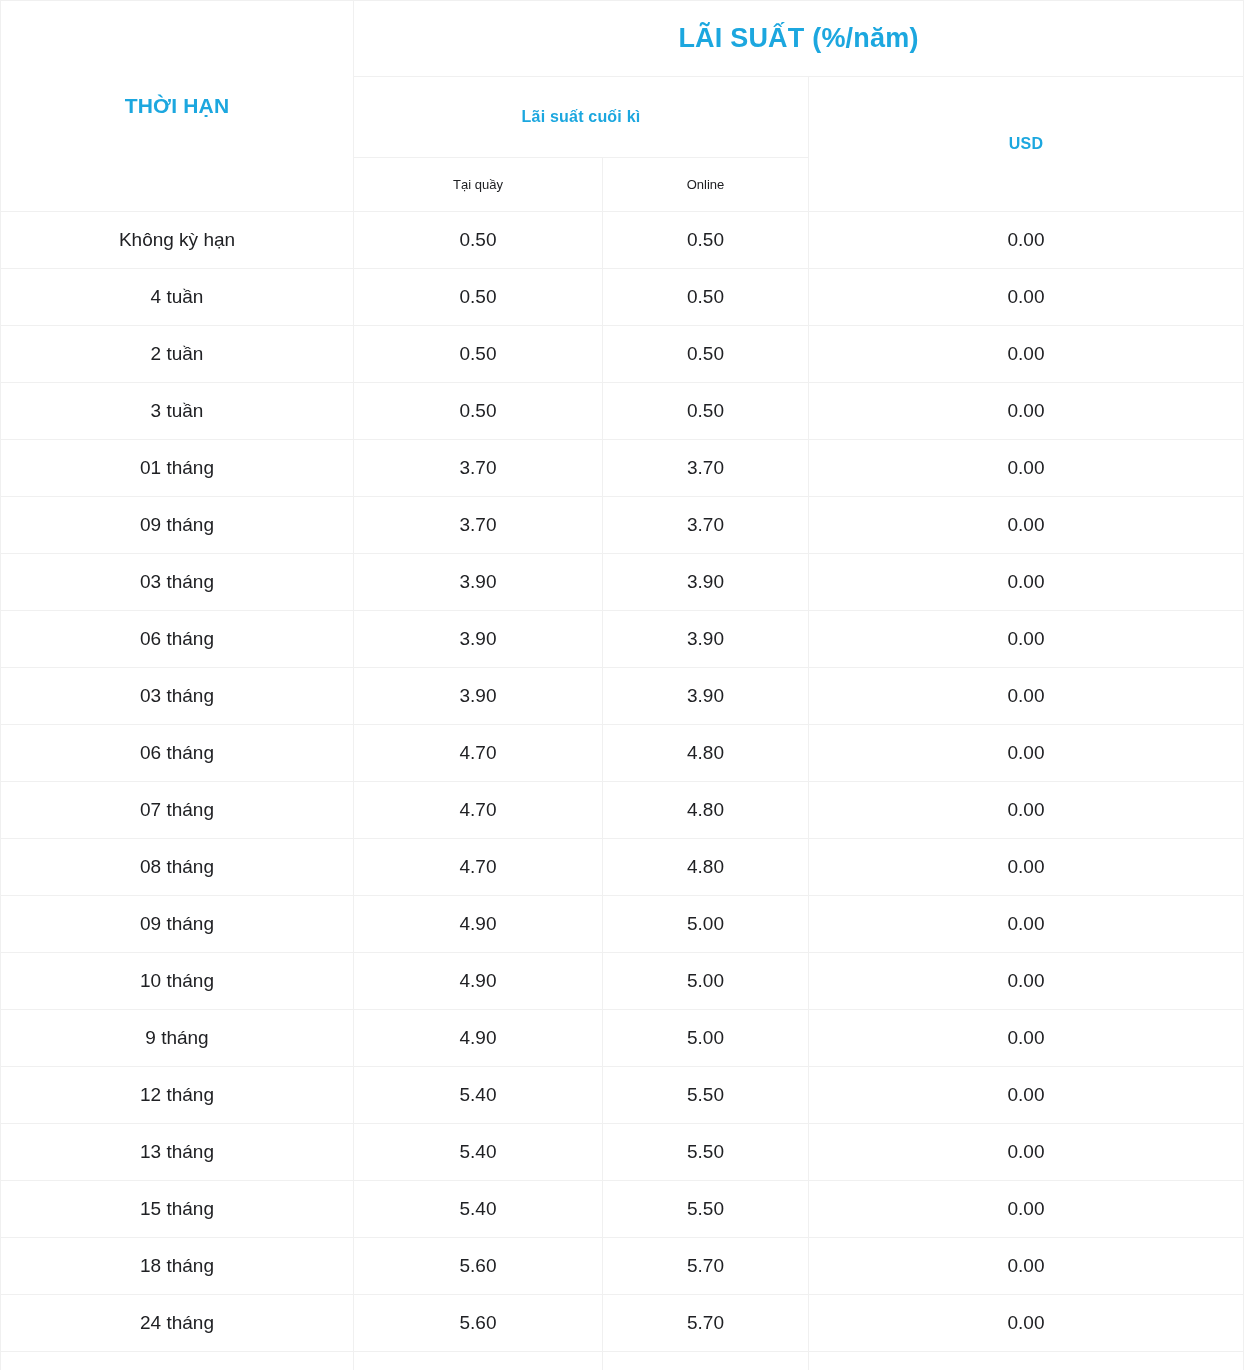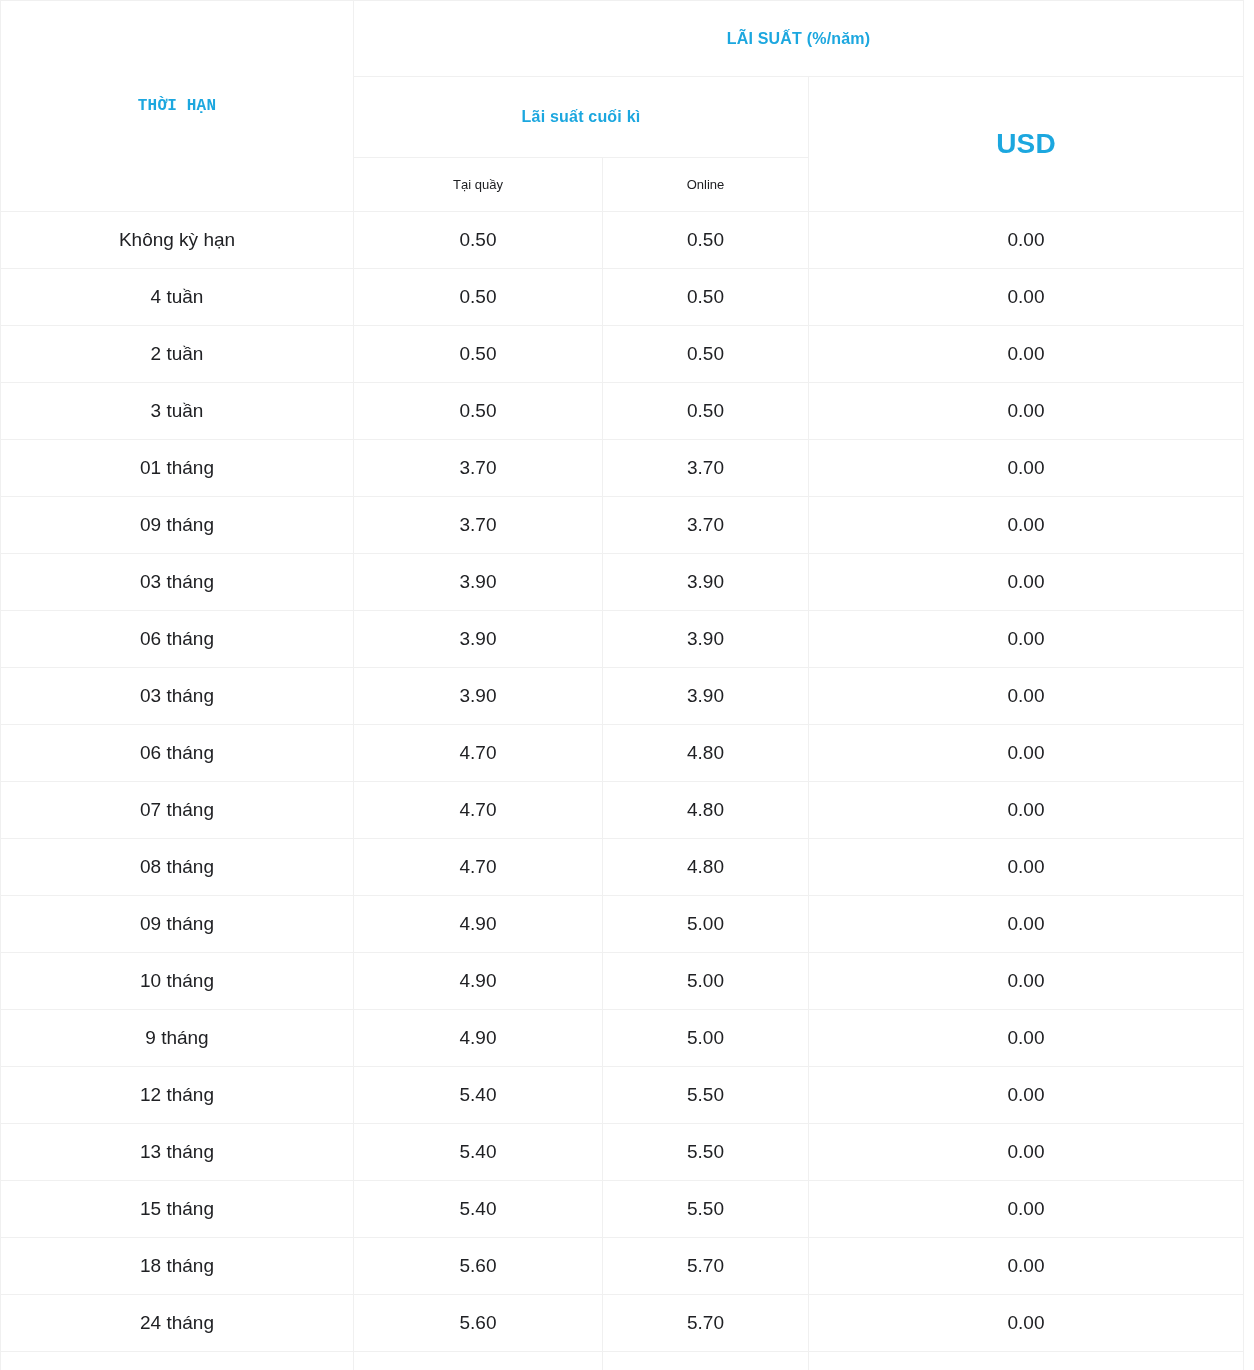--- a/index.html
+++ b/index.html
@@ -39,39 +39,38 @@
     border: 1px solid #f0f0f0;
     padding: 0 6px;
     text-align: center;
     vertical-align: middle;
     background: #ffffff;
   }
 
   
   th.hd-main {
     color: #1ca7df;
-    font-size: 16px;
+    font-size: 27px;
     font-weight: bold;
     letter-spacing: 0.2px;
   }
   th.hd-term {
     height: 208px;
-    font-size: 16px;
-    font-family: Liberation Mono, monospace;
+    font-size: 21px;
   }
   th.hd-rate {
     height: 75px;
   }
   th.hd-sub {
     height: 80px;
     font-size: 16px;
   }
   th.hd-usd {
     height: 133px;
-    font-size: 28px;
+    font-size: 16px;
   }
   th.hd-leaf {
     height: 53px;
     color: #202124;
     font-size: 13px;
     font-weight: normal;
   }
 
   
   table.rate-table tbody td {

